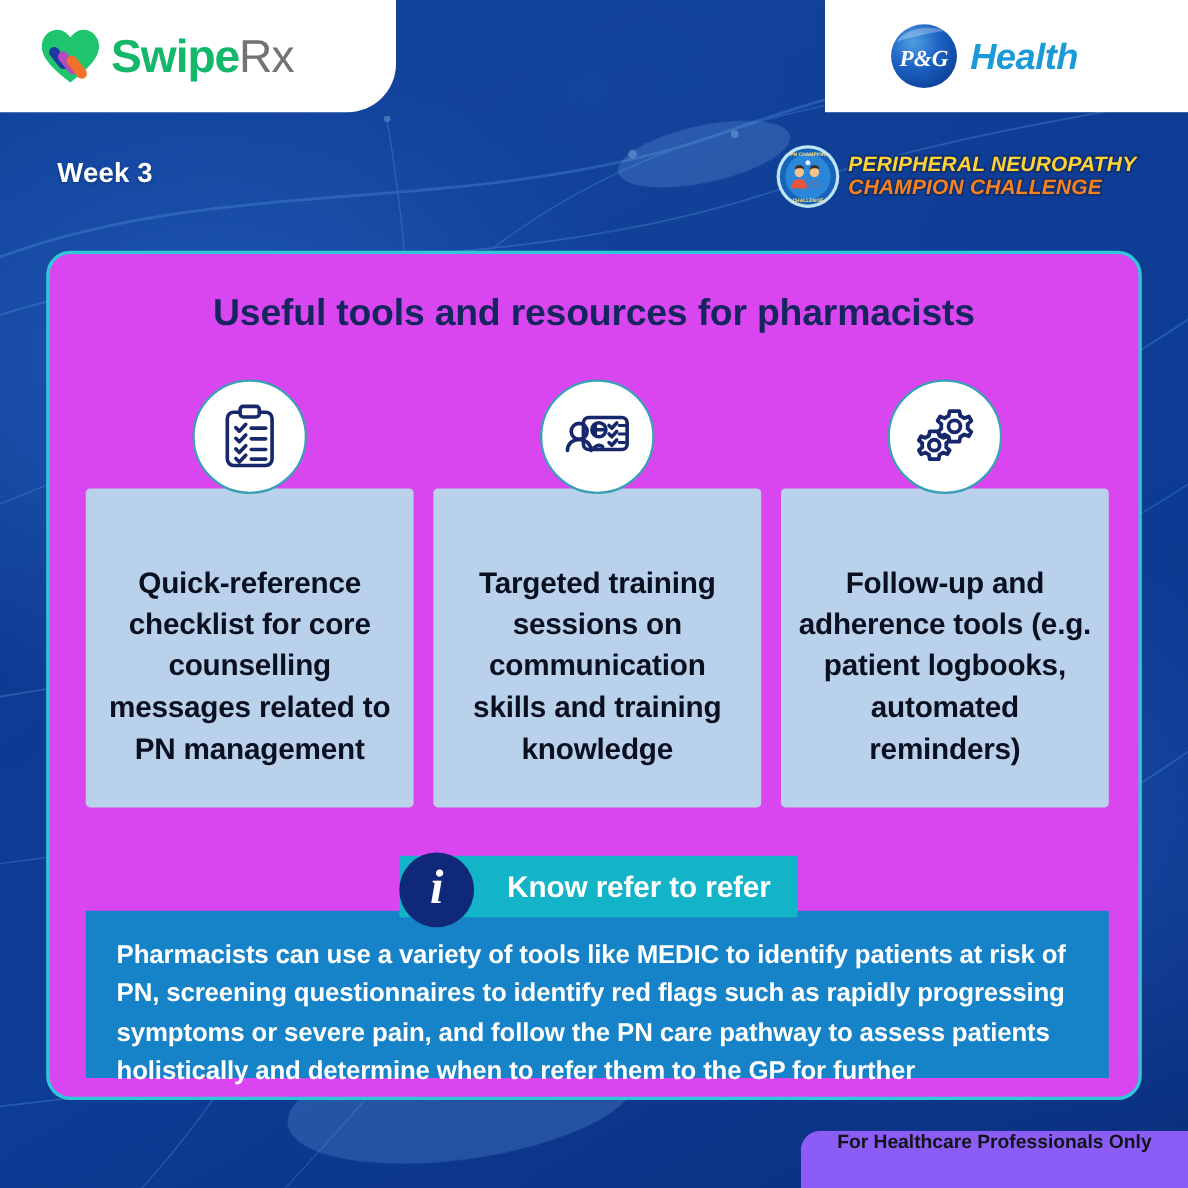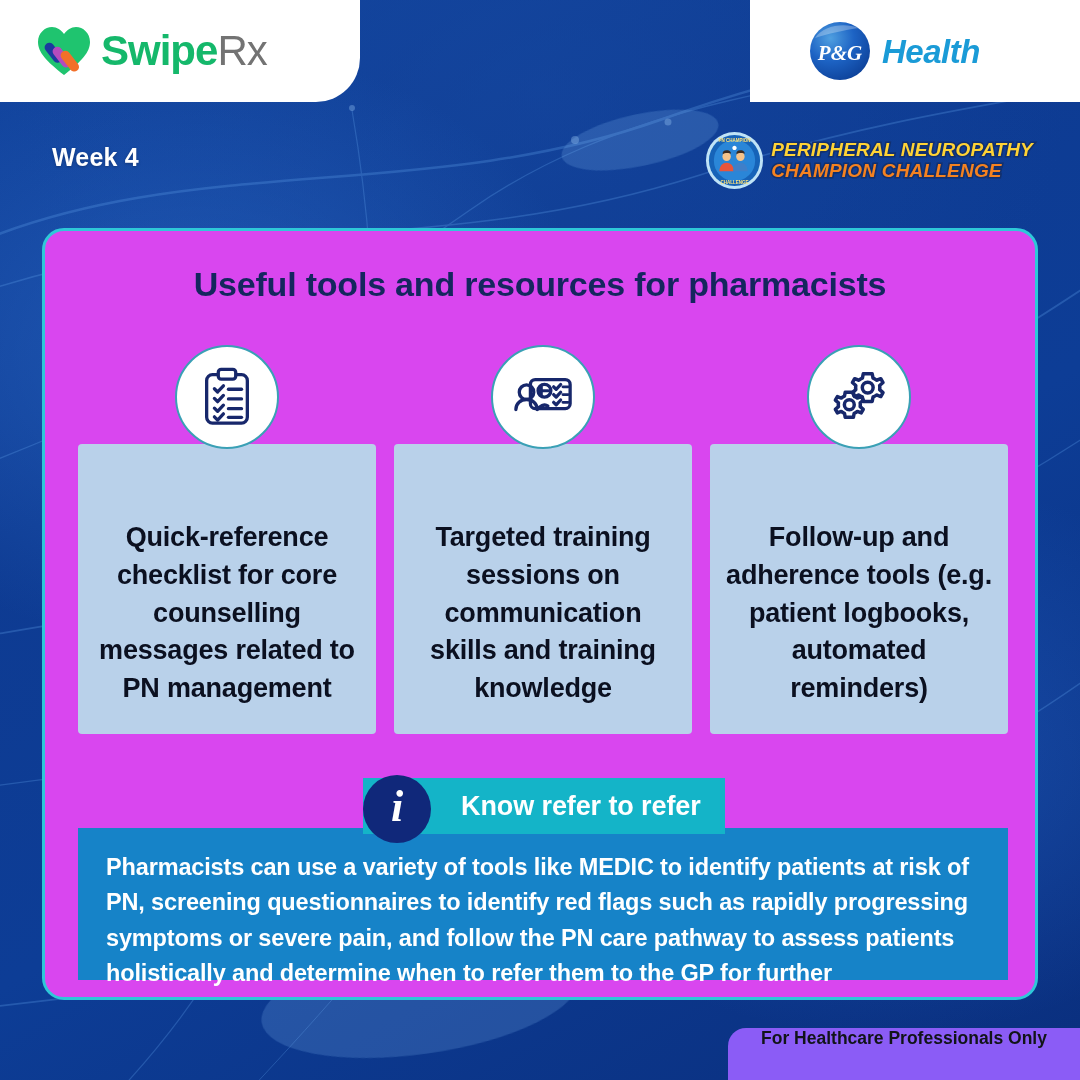--- a/index.html
+++ b/index.html
@@ -99,21 +99,21 @@
     position:absolute; left:50%; transform:translateX(-50%); top:-99px;
     width:104px; height:104px; border-radius:50%;
     background:#ffffff; border:2px solid #3aa0b5;
     display:flex; align-items:center; justify-content:center;
     z-index:3;
   }
   .col-icon svg{ width:62px; height:62px; }
   .col-body{
     background:#b9d1ea; border-radius:4px;
     padding:60px 16px 26px; min-height:290px;
-    display:flex; align-items:flex-end; justify-content:center;
+    display:flex; align-items:center; justify-content:center;
   }
   .col-text{
     text-align:center; color:#0b1020; font-size:27px; font-weight:700;
     line-height:1.40; letter-spacing:-0.2px;
   }
 
   
   .refer-row{
     position:absolute; left:0; right:0; top:547px; height:62px; z-index:4;
   }
@@ -210,21 +210,21 @@
         </defs>
         <ellipse cx="31" cy="31" rx="30" ry="29" fill="url(#pgGrad)"></ellipse>
         <path d="M6 18 C14 6 34 2 50 8 C36 10 18 14 6 18 Z" fill="#ffffff" opacity="0.28"></path>
         <text x="31" y="40" text-anchor="middle" font-family="Liberation Serif, serif" font-size="21" font-weight="700" font-style="italic" fill="#ffffff">P&amp;G</text>
       </svg>
       <div class="pg-word">Health</div>
     </div>
   </div>
 </div>
 
-<div class="week-label">Week 4</div>
+<div class="week-label">Week 3</div>
 
 <div class="challenge">
   <svg class="chal-seal" viewBox="0 0 60 60">
     <circle cx="30" cy="30" r="29" fill="#bfe3f7"></circle>
     <circle cx="30" cy="30" r="26" fill="#1663b8"></circle>
     <circle cx="30" cy="30" r="21" fill="#2a86d8"></circle>
     <path d="M30 15 c-1.2 0 -2.2 1 -2.2 2.2 0 1.2 1 2.2 2.2 2.2 1.2 0 2.2-1 2.2-2.2 0-1.2-1-2.2-2.2-2.2z" fill="#fff"></path>
     <ellipse cx="22" cy="26" rx="4.3" ry="4.6" fill="#f6c38a"></ellipse>
     <path d="M22 19.6 c3.4 0 4.6 2 4.4 3.6 -1.6 -1.2 -6.6 -1.2 -8.4 0.4 -0.4 -2.2 0.8 -4 4 -4z" fill="#3b2b22"></path>
     <path d="M14.5 41 c0.5 -6 3.6 -8.8 7.5 -8.8 3.9 0 7 2.8 7.5 8.8z" fill="#e8553c"></path>

